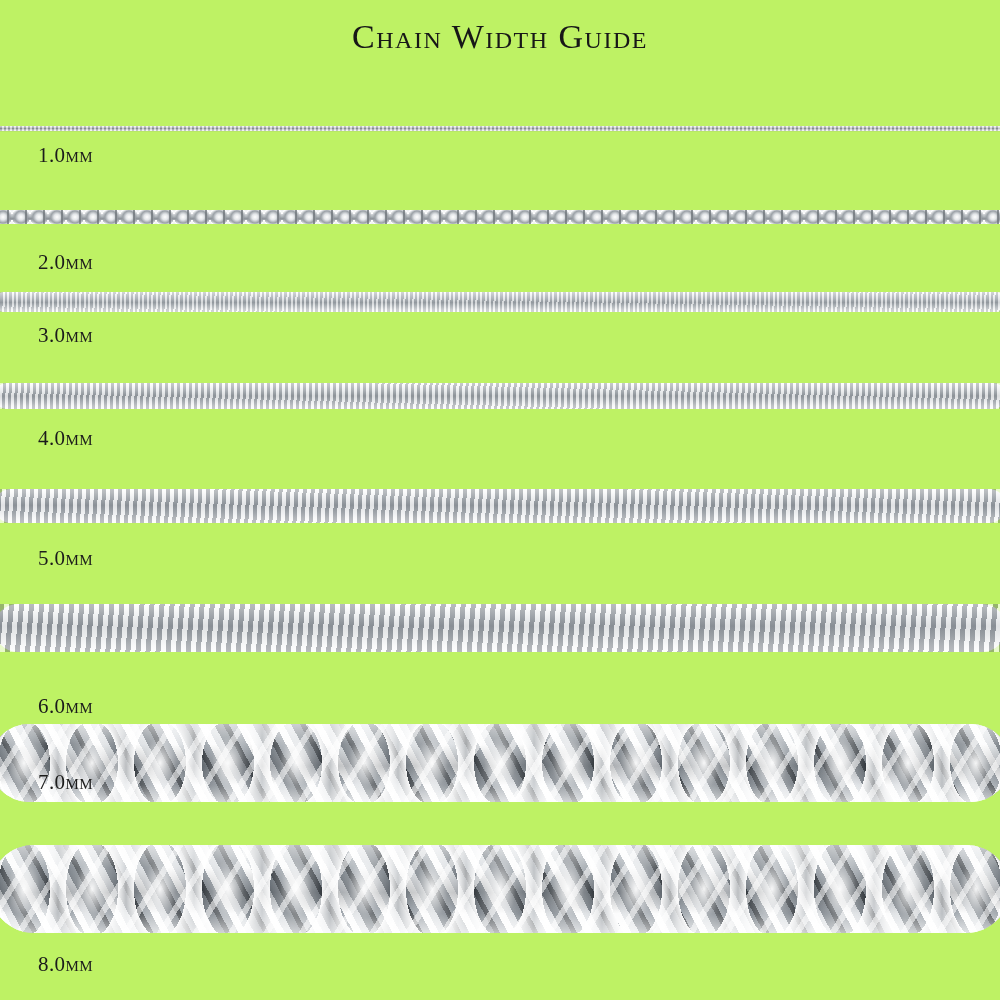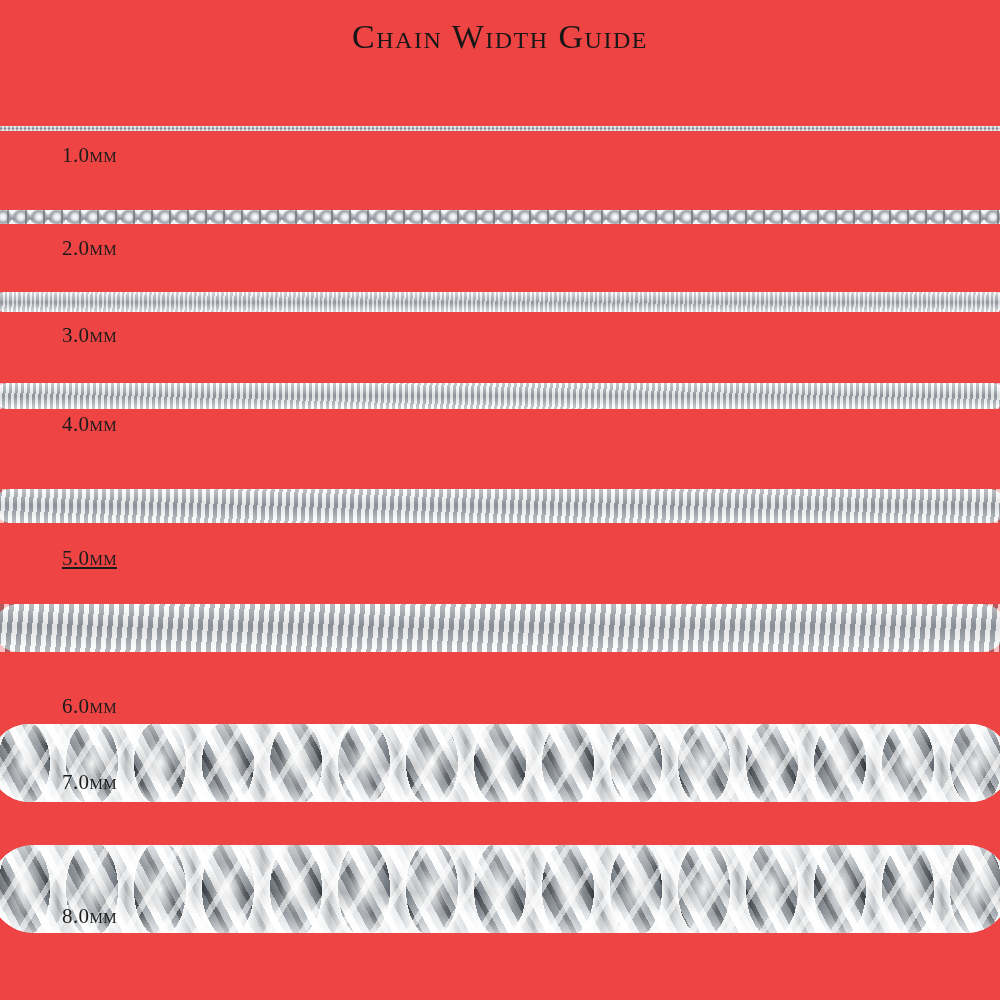--- a/index.html
+++ b/index.html
@@ -9,21 +9,21 @@
     width: 1000px;
     height: 1000px;
     background: #ffffff;
     font-family: "Liberation Serif", serif;
     overflow: hidden;
   }
   #page {
     position: relative;
     width: 1000px;
     height: 1000px;
-    background: #ef4444;
+    background: #bef264;
   }
   
   .title {
     position: absolute;
     top: 18px;
     left: 0;
     width: 1000px;
     text-align: center;
     font-family: "Liberation Serif", serif;
     font-size: 34px;
@@ -46,21 +46,20 @@
   }
   .label {
     position: absolute;
     left: 38px;
     font-family: "Liberation Serif", serif;
     font-size: 21px;
     color: #1b1b1b;
     letter-spacing: 0.4px;
     white-space: nowrap;
     font-variant: small-caps;
-    margin-left: 24px;
   }
 
   
 
   
   .chain {
     position: absolute;
     left: -6px;
     width: 1012px;
     border-radius: 50px;
@@ -229,42 +228,42 @@
     <div class="chain-wrap" style="top:126px;height:10px;">
       <div class="chain c-1"></div>
     </div>
     <div class="label" style="top:143px;">1.0mm</div>
   </div>
 
   <div class="row">
     <div class="chain-wrap" style="top:210px;height:18px;">
       <div class="chain c-2"></div>
     </div>
-    <div class="label" style="top:236px;">2.0mm</div>
+    <div class="label" style="top:250px;">2.0mm</div>
   </div>
 
   <div class="row">
     <div class="chain-wrap" style="top:292px;height:24px;">
       <div class="chain c-3"></div>
     </div>
     <div class="label" style="top:323px;">3.0mm</div>
   </div>
 
   <div class="row">
     <div class="chain-wrap" style="top:383px;height:30px;">
       <div class="chain c-4"></div>
     </div>
-    <div class="label" style="top:412px;">4.0mm</div>
+    <div class="label" style="top:426px;">4.0mm</div>
   </div>
 
   <div class="row">
     <div class="chain-wrap" style="top:489px;height:38px;">
       <div class="chain c-5"></div>
     </div>
-    <div class="label" style="top:546px;text-decoration:underline;">5.0mm</div>
+    <div class="label" style="top:546px;">5.0mm</div>
   </div>
 
   <div class="row">
     <div class="chain-wrap" style="top:604px;height:52px;">
       <div class="chain c-6"></div>
     </div>
     <div class="label" style="top:694px;">6.0mm</div>
   </div>
 
   <div class="row">
@@ -275,16 +274,16 @@
     </div>
     <div class="label" style="top:770px;">7.0mm</div>
   </div>
 
   <div class="row">
     <div class="chain-wrap" style="top:845px;height:92px;">
       <div class="rope" style="height:88px;top:0;">
         <div class="rope-shade"></div>
       </div>
     </div>
-    <div class="label" style="top:904px;">8.0mm</div>
+    <div class="label" style="top:952px;">8.0mm</div>
   </div>
 
 </div>
 
 </body></html>

